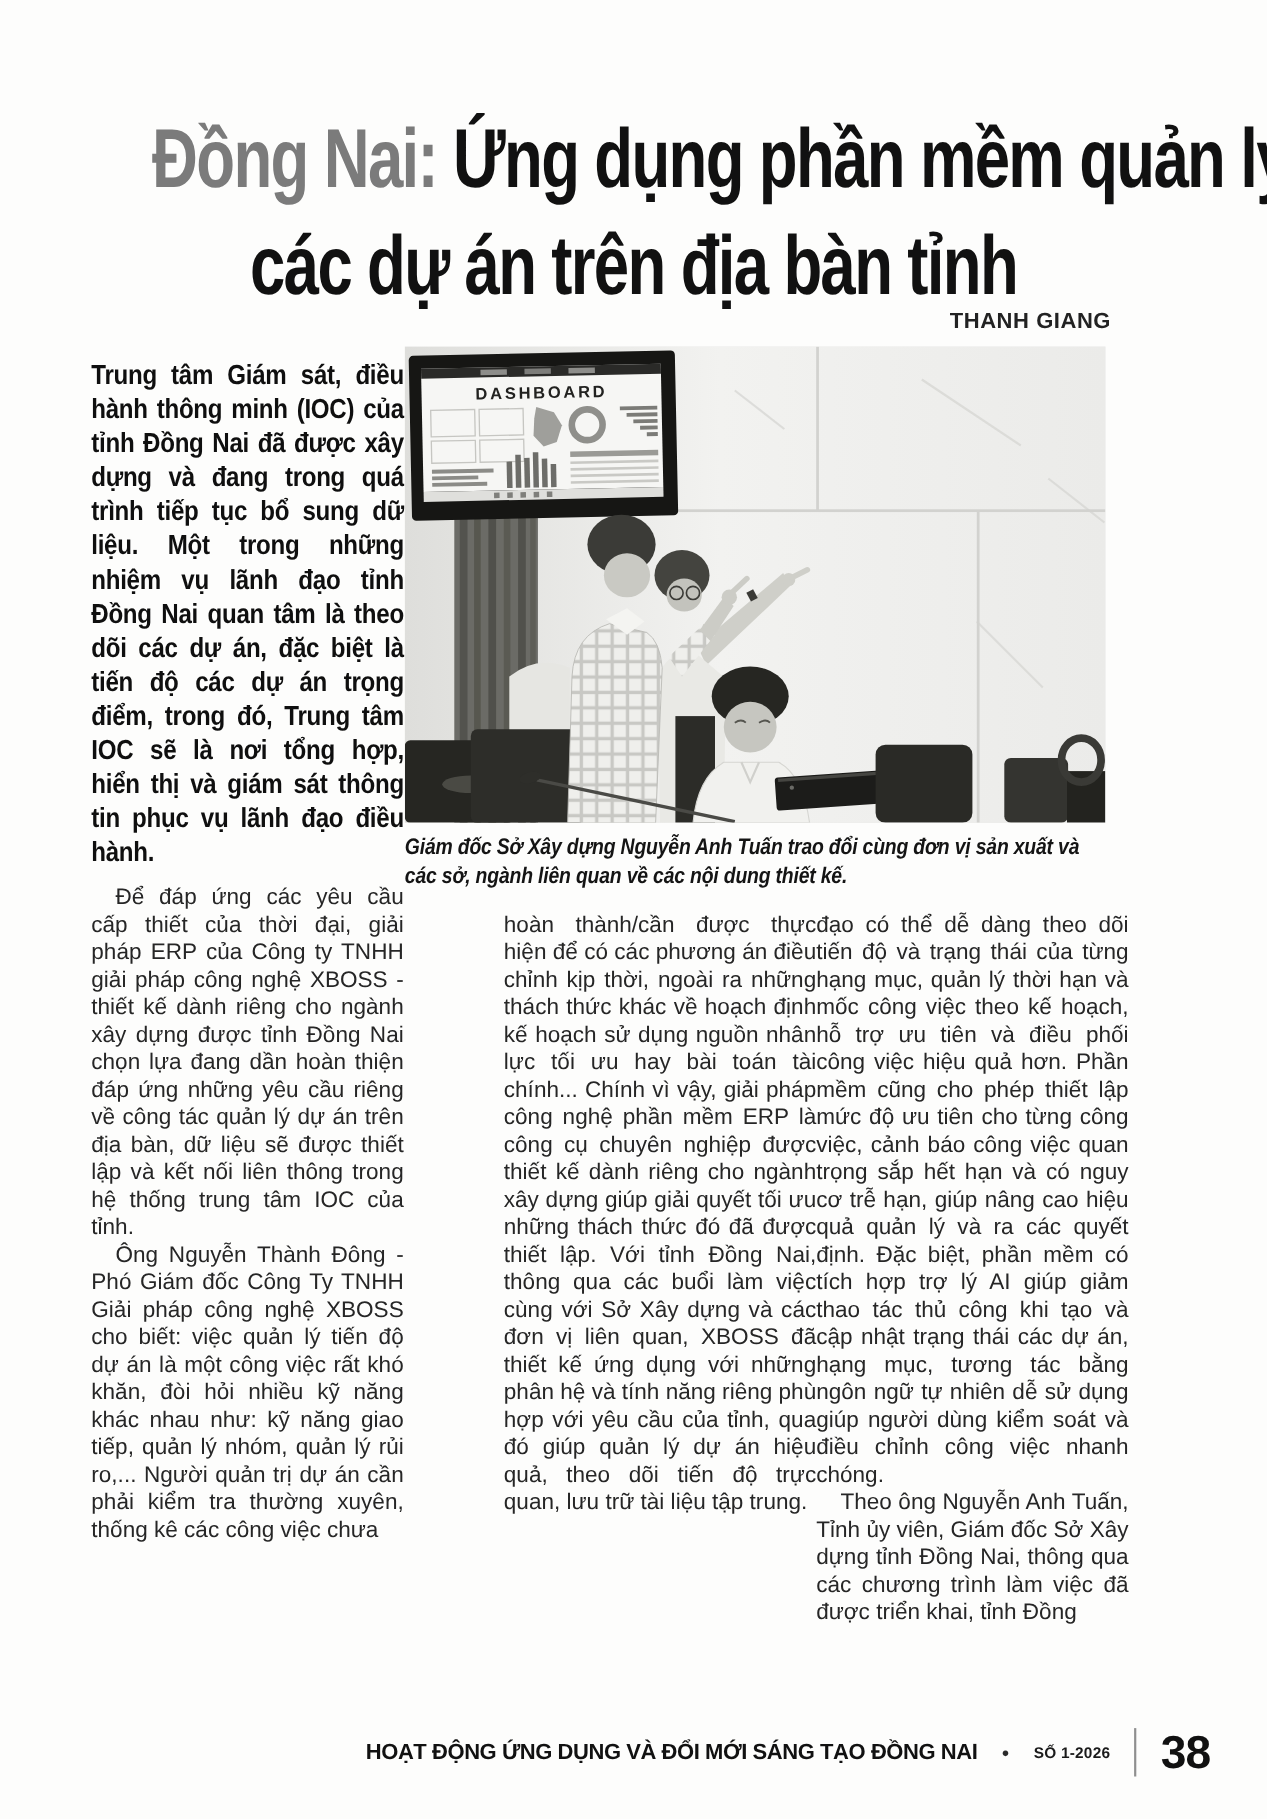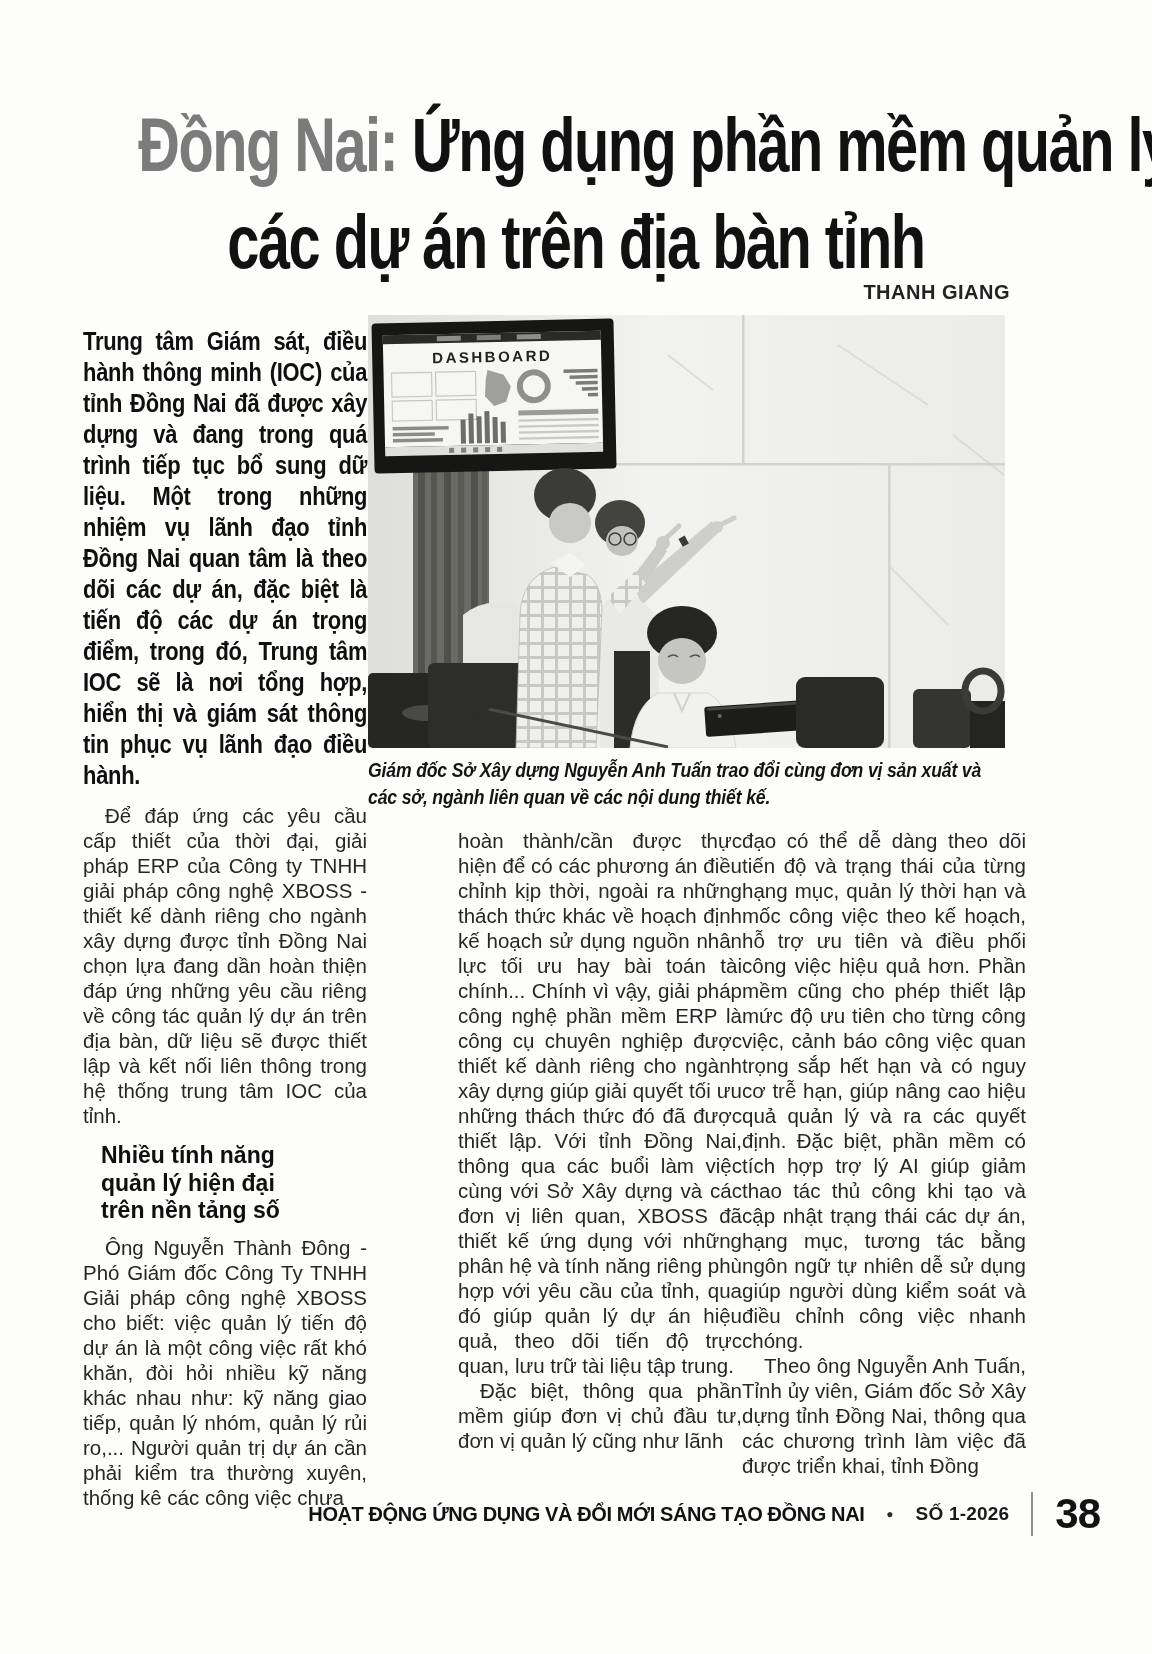--- a/index.html
+++ b/index.html
@@ -54,43 +54,42 @@
 
   .caption { left:368px; top:756px; width:640px; }
   .caption-inner {
     width:725px; transform:scaleX(0.86); transform-origin:left top;
     font-weight:bold; font-style:italic; font-size:20.5px; line-height:27px;
     color:#141414; letter-spacing:-0.2px;
   }
 
   
   .footer {
-    top:1488px; right:52px; height:52px;
+    top:1567px; right:52px; height:52px;
     display:flex; align-items:center; gap:22px;
   }
   .f-journal { font-weight:bold; font-size:20px; letter-spacing:-0.4px; color:#111; white-space:nowrap; }
   .f-bullet { font-size:12px; color:#2a2a2a; line-height:1; }
-  .f-issue { font-weight:bold; font-size:19px; letter-spacing:0.2px; color:#1a1a1a; white-space:nowrap; }
+  .f-issue { font-weight:bold; font-size:14px; letter-spacing:0.2px; color:#1a1a1a; white-space:nowrap; }
   .f-divider { width:2px; height:44px; background:#8f8f8f; }
   .f-page { font-weight:bold; font-size:42px; color:#111; line-height:1; letter-spacing:-1px; }
 </style>
 </head>
 <body>
 
 <div class="abs title-block">
   <span class="t-line"><span class="t-gray">Đồng Nai:</span><span> Ứng dụng phần mềm quản lý</span></span>
   <span class="t-line">các dự án trên địa bàn tỉnh</span>
 </div>
 
 <div class="abs author">THANH GIANG</div>
 
 <div class="abs col col1">
   <div class="lead-scale">Trung tâm Giám sát, điều hành thông minh (IOC) của tỉnh Đồng Nai đã được xây dựng và đang trong quá trình tiếp tục bổ sung dữ liệu. Một trong những nhiệm vụ lãnh đạo tỉnh Đồng Nai quan tâm là theo dõi các dự án, đặc biệt là tiến độ các dự án trọng điểm, trong đó, Trung tâm IOC sẽ là nơi tổng hợp, hiển thị và giám sát thông tin phục vụ lãnh đạo điều hành.</div>
   <p class="bodytext indent">Để đáp ứng các yêu cầu cấp thiết của thời đại, giải pháp ERP của Công ty TNHH giải pháp công nghệ XBOSS - thiết kế dành riêng cho ngành xây dựng được tỉnh Đồng Nai chọn lựa đang dần hoàn thiện đáp ứng những yêu cầu riêng về công tác quản lý dự án trên địa bàn, dữ liệu sẽ được thiết lập và kết nối liên thông trong hệ thống trung tâm IOC của tỉnh.</p>
-  <div class="subhead">Nhiều tính năng quản lý hiện đại trên nền tảng số</div>
   <p class="bodytext indent" style="margin-top:0;">Ông Nguyễn Thành Đông - Phó Giám đốc Công Ty TNHH Giải pháp công nghệ XBOSS cho biết: việc quản lý tiến độ dự án là một công việc rất khó khăn, đòi hỏi nhiều kỹ năng khác nhau như: kỹ năng giao tiếp, quản lý nhóm, quản lý rủi ro,... Người quản trị dự án cần phải kiểm tra thường xuyên, thống kê các công việc chưa</p>
 </div>
 
 <figure class="abs photo-frame" style="margin:0;">
   <svg width="637" height="433" viewBox="0 0 637 433">
     <defs>
       <pattern id="plaid" patternUnits="userSpaceOnUse" width="14" height="14">
         <rect width="14" height="14" fill="#efefec"></rect>
         <rect y="5" width="14" height="3" fill="#c8c8c4"></rect>
         <rect x="5" width="3" height="14" fill="#c8c8c4"></rect>
@@ -244,21 +243,20 @@
     </g>
   </svg>
 </figure>
 
 <figcaption class="abs caption">
   <div class="caption-inner">Giám đốc Sở Xây dựng Nguyễn Anh Tuấn trao đổi cùng đơn vị sản xuất và các sở, ngành liên quan về các nội dung thiết kế.</div>
 </figcaption>
 
 <div class="abs col col2">
   <p class="bodytext">hoàn thành/cần được thực hiện để có các phương án điều chỉnh kịp thời, ngoài ra những thách thức khác về hoạch định kế hoạch sử dụng nguồn nhân lực tối ưu hay bài toán tài chính... Chính vì vậy, giải pháp công nghệ phần mềm ERP là công cụ chuyên nghiệp được thiết kế dành riêng cho ngành xây dựng giúp giải quyết tối ưu những thách thức đó đã được thiết lập. Với tỉnh Đồng Nai, thông qua các buổi làm việc cùng với Sở Xây dựng và các đơn vị liên quan, XBOSS đã thiết kế ứng dụng với những phân hệ và tính năng riêng phù hợp với yêu cầu của tỉnh, qua đó giúp quản lý dự án hiệu quả, theo dõi tiến độ trực quan, lưu trữ tài liệu tập trung.</p>
-  <p class="bodytext indent">Đặc biệt, thông qua phần mềm giúp đơn vị chủ đầu tư, đơn vị quản lý cũng như lãnh</p>
 </div>
 
 <div class="abs col col3">
   <p class="bodytext">đạo có thể dễ dàng theo dõi tiến độ và trạng thái của từng hạng mục, quản lý thời hạn và mốc công việc theo kế hoạch, hỗ trợ ưu tiên và điều phối công việc hiệu quả hơn. Phần mềm cũng cho phép thiết lập mức độ ưu tiên cho từng công việc, cảnh báo công việc quan trọng sắp hết hạn và có nguy cơ trễ hạn, giúp nâng cao hiệu quả quản lý và ra các quyết định. Đặc biệt, phần mềm có tích hợp trợ lý AI giúp giảm thao tác thủ công khi tạo và cập nhật trạng thái các dự án, hạng mục, tương tác bằng ngôn ngữ tự nhiên dễ sử dụng giúp người dùng kiểm soát và điều chỉnh công việc nhanh chóng.</p>
   <p class="bodytext indent">Theo ông Nguyễn Anh Tuấn, Tỉnh ủy viên, Giám đốc Sở Xây dựng tỉnh Đồng Nai, thông qua các chương trình làm việc đã được triển khai, tỉnh Đồng</p>
 </div>
 
 <div class="abs footer">
   <span class="f-journal">HOẠT ĐỘNG ỨNG DỤNG VÀ ĐỔI MỚI SÁNG TẠO ĐỒNG NAI</span>
   <span class="f-bullet">●</span>

